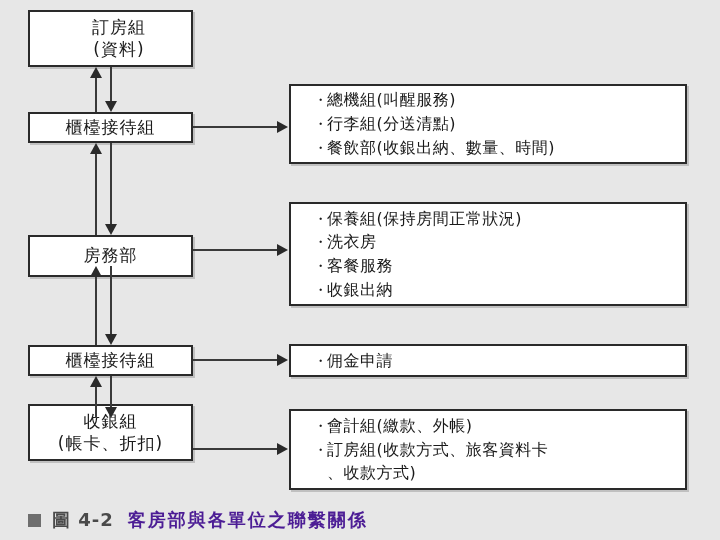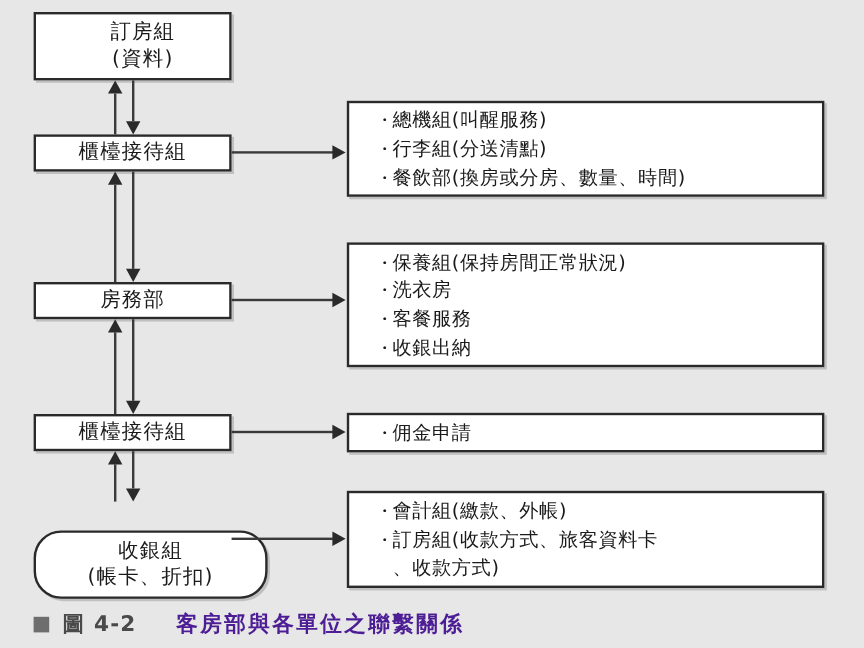--- a/index.html
+++ b/index.html
@@ -109,21 +109,21 @@
   #caption .sq {
     width: 13px;
     height: 13px;
     background: #6e6e6e;
     margin-right: 11px;
   }
   #caption .cap-fig {
     font-size: 18px;
     letter-spacing: 1px;
     font-weight: bold;
-    margin-right: 33px;
+    margin-right: 14px;
     color: #4a4a4a;
   }
   #caption .cap-title {
     font-size: 18px;
     letter-spacing: 2px;
     font-weight: bold;
     color: #4c1d95;
   }
 </style>
 </head>
@@ -133,45 +133,45 @@
 
   <div class="box dept-box" style="left:28px; top:10px; width:165px; height:57px;padding-left:17px;">
     <div class="line">訂房組</div>
     <div class="line">(資料)</div>
   </div>
 
   <div class="box dept-box" style="left:28px; top:112px; width:165px; height:31px;">
     <div class="line">櫃檯接待組</div>
   </div>
 
-  <div class="box dept-box" style="left:28px; top:235px; width:165px; height:31px;">
+  <div class="box dept-box" style="left:28px; top:235px; width:165px; height:42px;">
     <div class="line">房務部</div>
   </div>
 
   <div class="box dept-box" style="left:28px; top:345px; width:165px; height:31px;">
     <div class="line">櫃檯接待組</div>
   </div>
 
-  <div class="box dept-box" style="left:28px; top:442px; width:195px; height:57px;border-radius:23px;">
+  <div class="box dept-box" style="left:28px; top:404px; width:165px; height:57px;">
     <div class="line">收銀組</div>
     <div class="line">(帳卡、折扣)</div>
   </div>
 
   <div class="box list-box" style="left:289px; top:84px; width:398px; height:80px;">
     <div class="item">
       <span class="bullet">・</span>
       <span>總機組(叫醒服務)</span>
     </div>
     <div class="item">
       <span class="bullet">・</span>
       <span>行李組(分送清點)</span>
     </div>
     <div class="item">
       <span class="bullet">・</span>
-      <span>餐飲部(換房或分房、數量、時間)</span>
+      <span>餐飲部(收銀出納、數量、時間)</span>
     </div>
   </div>
 
   <div class="box list-box" style="left:289px; top:202px; width:398px; height:104px;">
     <div class="item">
       <span class="bullet">・</span>
       <span>保養組(保持房間正常狀況)</span>
     </div>
     <div class="item">
       <span class="bullet">・</span>

